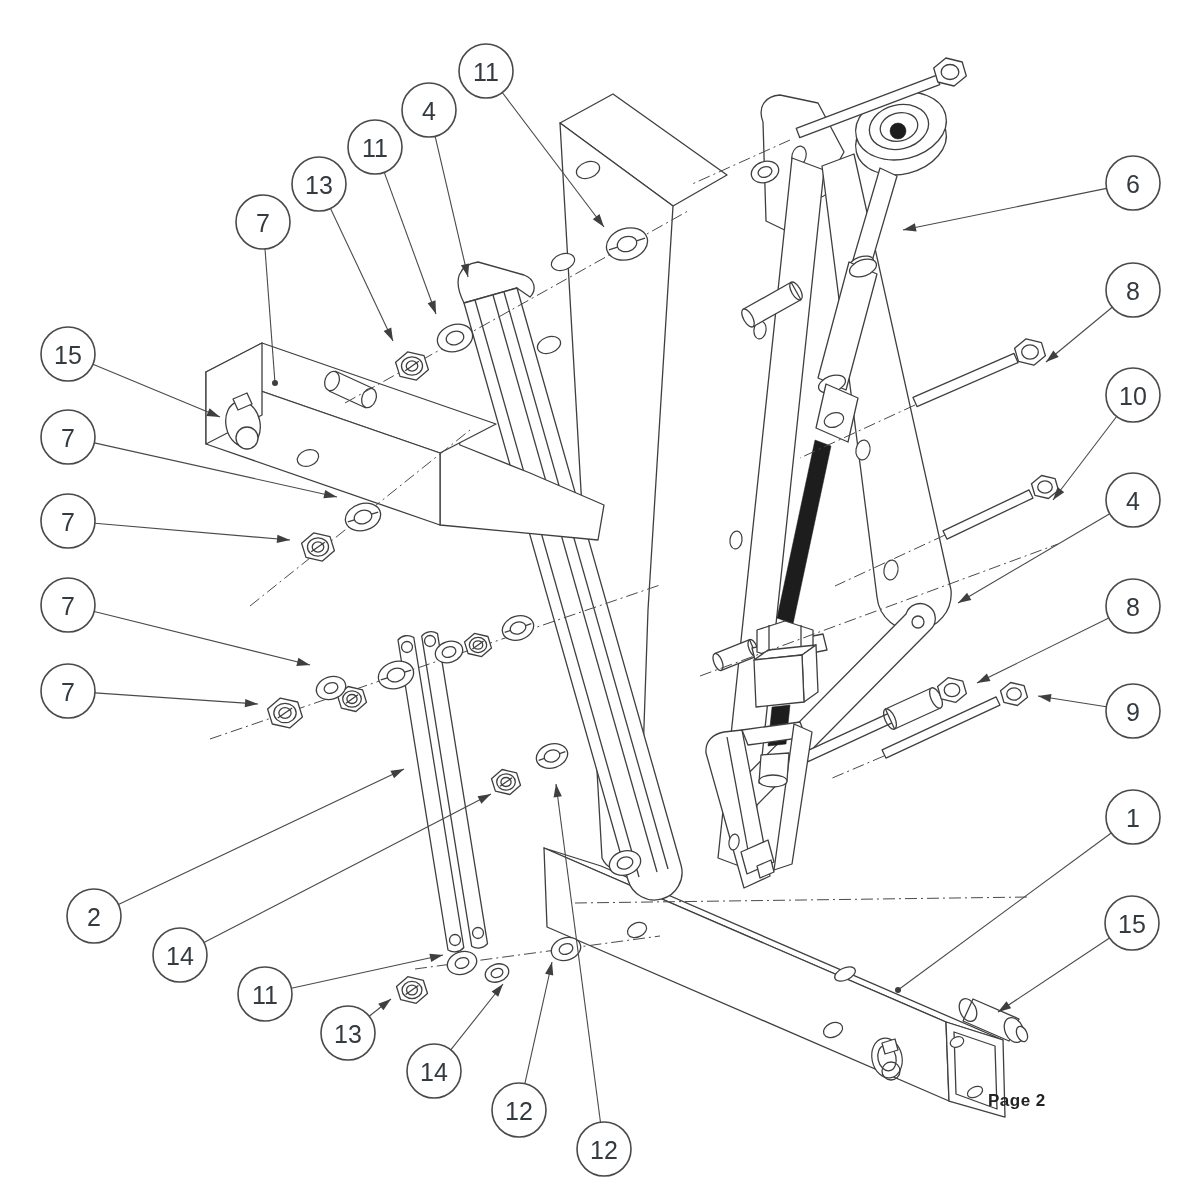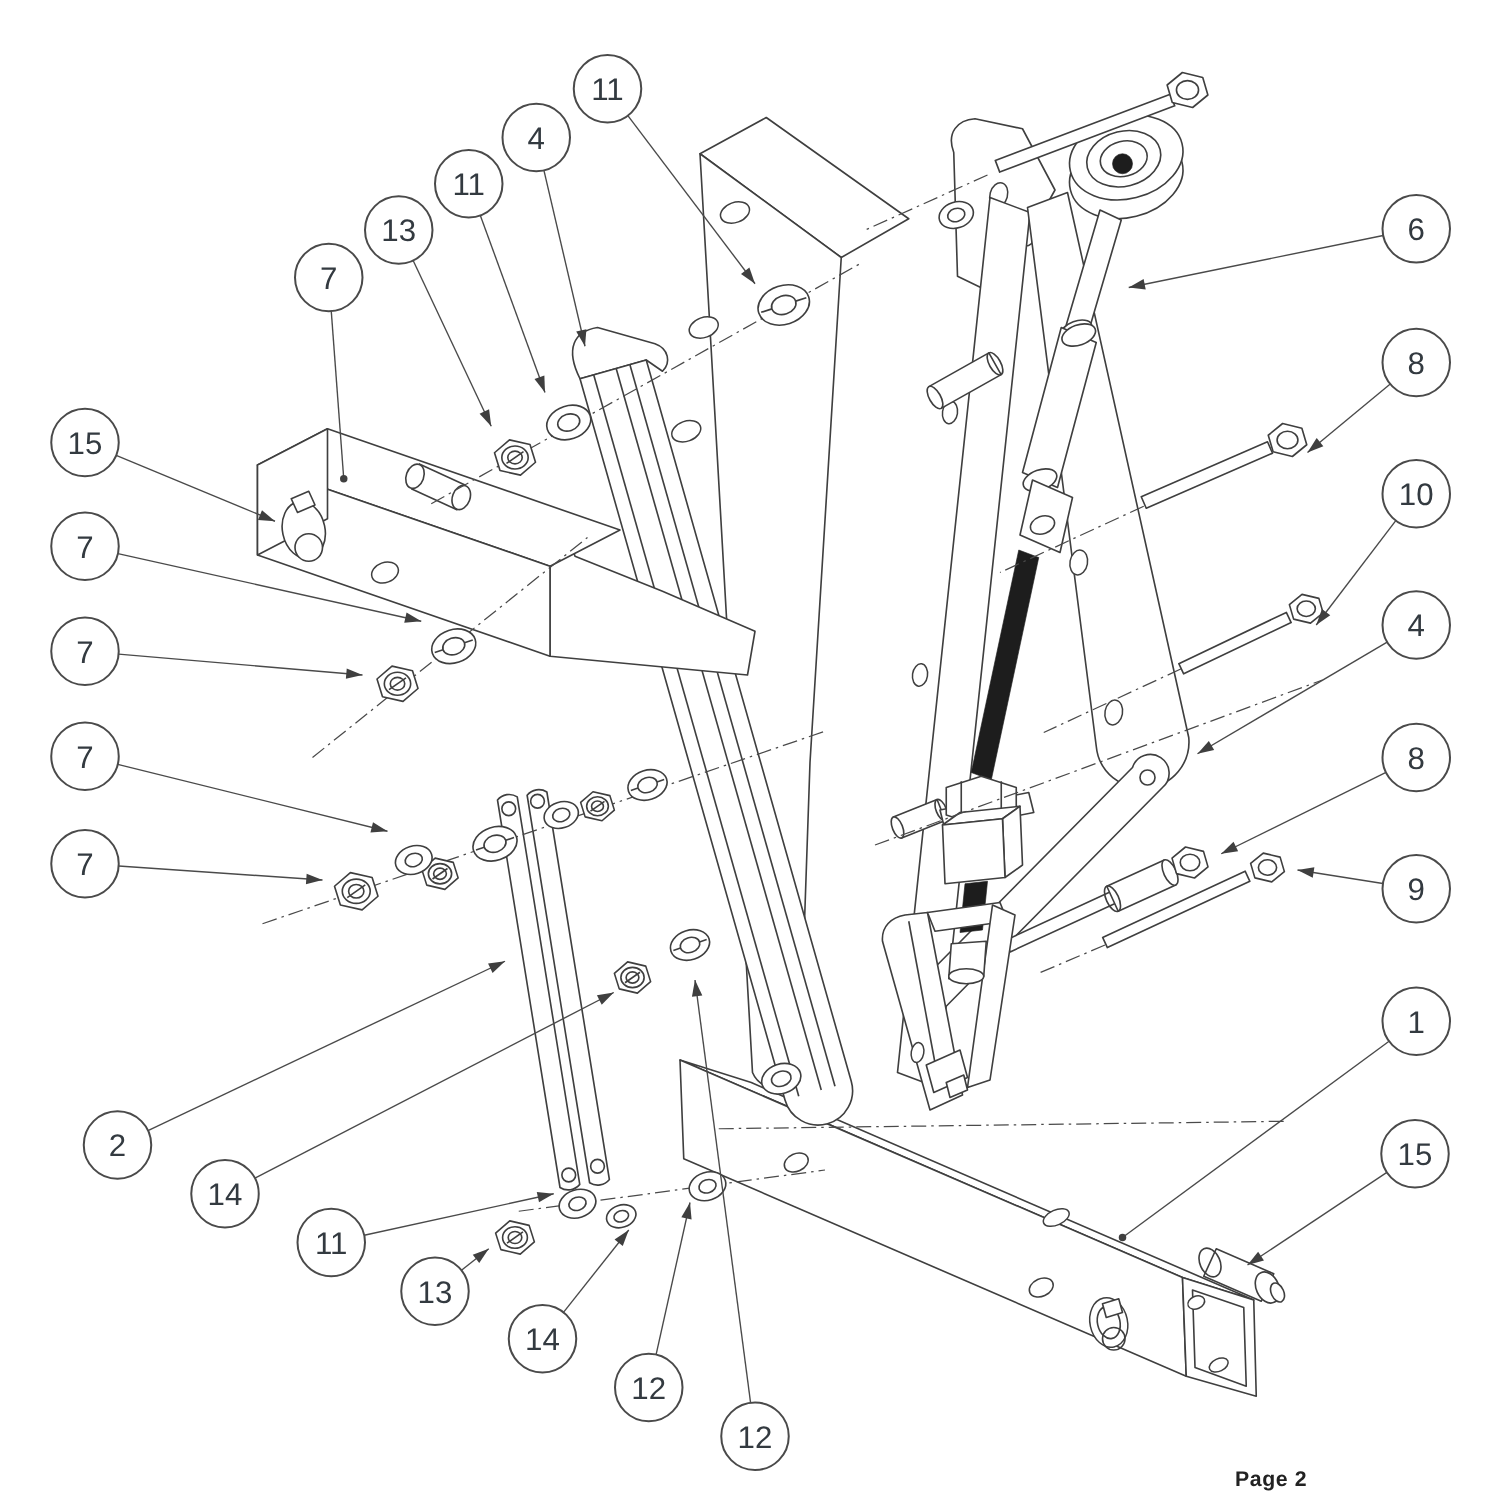--- a/index.html
+++ b/index.html
@@ -7,21 +7,21 @@
   svg{position:absolute;left:0;top:0;}
   .ln{fill:#ffffff;stroke:#3f3f3f;stroke-width:1.3;stroke-linejoin:round;}
   .lnn{fill:none;stroke:#3f3f3f;stroke-width:1.3;stroke-linejoin:round;}
   .hole{fill:#ffffff;stroke:#3f3f3f;stroke-width:1.2;}
   .dark{fill:#1d1d1d;stroke:#1d1d1d;stroke-width:0.5;}
   .cl{stroke:#4a4a4a;stroke-width:1;stroke-dasharray:12 4 2 4;fill:none;}
   .leader{stroke:#4a4a4a;stroke-width:1.1;fill:none;}
   .balloon-circle{fill:#ffffff;stroke:#4a4a4a;stroke-width:1.6;}
   .balloon-num{fill:#333a40;font-size:25px;text-anchor:middle;dominant-baseline:central;}
   .arrowhead{fill:#3f3f3f;stroke:none;}
-  #footer-label{position:absolute;left:988px;top:1174px;font-weight:bold;font-size:17px;color:#222;letter-spacing:0.5px;}
+  #footer-label{position:absolute;left:988px;top:1091px;font-weight:bold;font-size:17px;color:#222;letter-spacing:0.5px;}
 </style>
 </head>
 <body>
 
 <svg id="canvas" width="1200" height="1200" viewBox="0 0 1200 1200" xmlns="http://www.w3.org/2000/svg">
 
   <g>
     <polygon class="ln" points="560,123 613,94 727,175 673,206"></polygon>
     <path class="ln" d="M560,123 L673,206 L648,610 L640,842 A20,20 0 0 1 602,858 Z"></path>
     <ellipse class="hole" cx="588" cy="170" rx="12" ry="8" transform="rotate(-20 588 170)"></ellipse>

